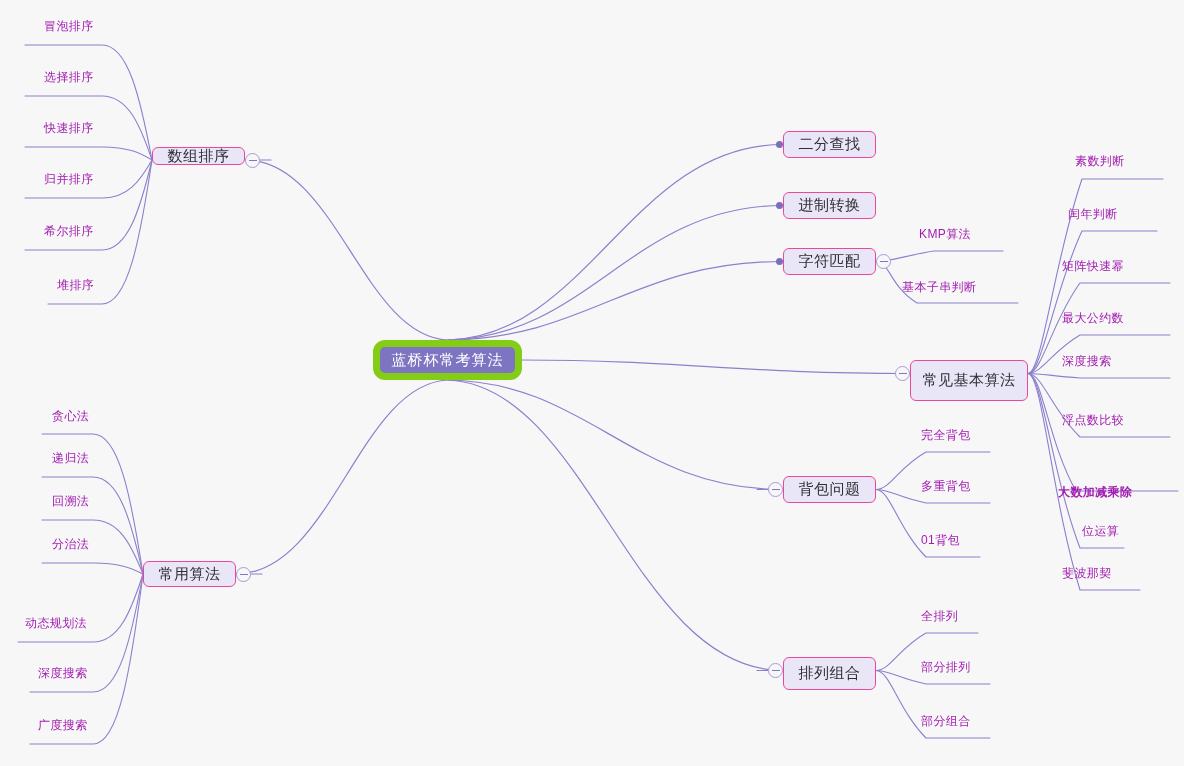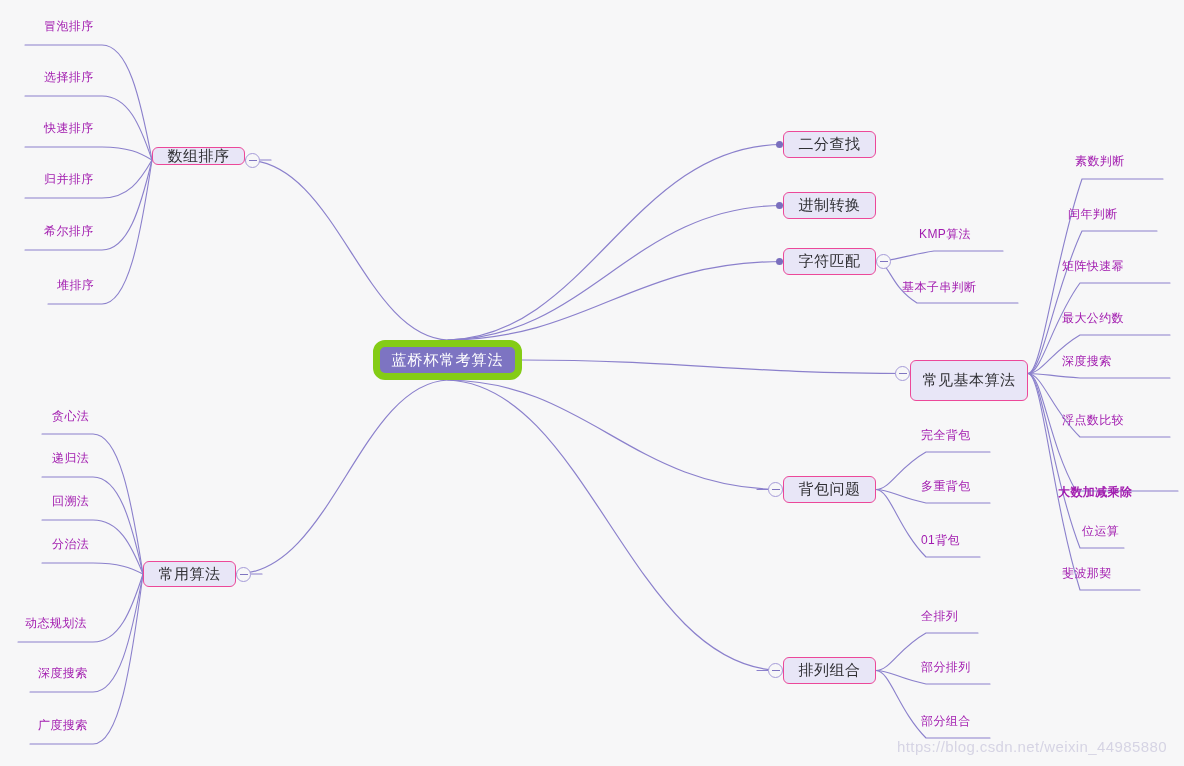--- a/index.html
+++ b/index.html
@@ -255,28 +255,27 @@
       <div class="collapse" style="left: 768px; top: 482px;"></div>
       <div class="node leaf" style="left: 921px; top: 427px;">
         <span>完全背包</span>
       </div>
       <div class="node leaf" style="left: 921px; top: 478px;">
         <span>多重背包</span>
       </div>
       <div class="node leaf" style="left: 921px; top: 532px;">
         <span>01背包</span>
       </div>
-      <div class="node boxed" style="left: 783px; top: 657px; width: 93px; height: 27px;">
+      <div class="node boxed" style="left: 783px; top: 657px; width: 93px; height: 33px;">
         <span>排列组合</span>
       </div>
       <div class="collapse" style="left: 768px; top: 663px;"></div>
       <div class="node leaf" style="left: 921px; top: 608px;">
         <span>全排列</span>
       </div>
       <div class="node leaf" style="left: 921px; top: 659px;">
         <span>部分排列</span>
       </div>
       <div class="node leaf" style="left: 921px; top: 713px;">
         <span>部分组合</span>
       </div>
     </div>
-  <div class="watermark" style="left:897px; top:738px;">https://blog.csdn.net/weixin_44985880</div>
 </div>
 
 </body></html>

